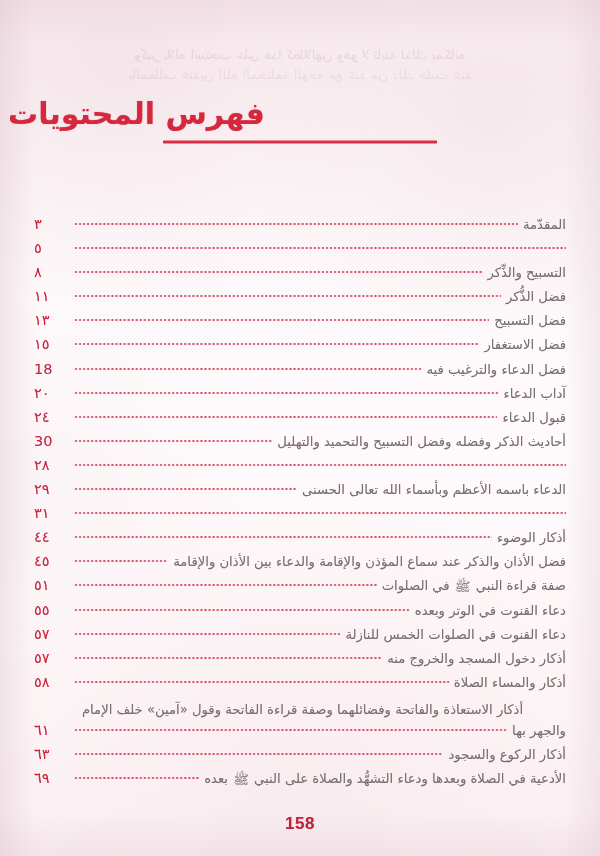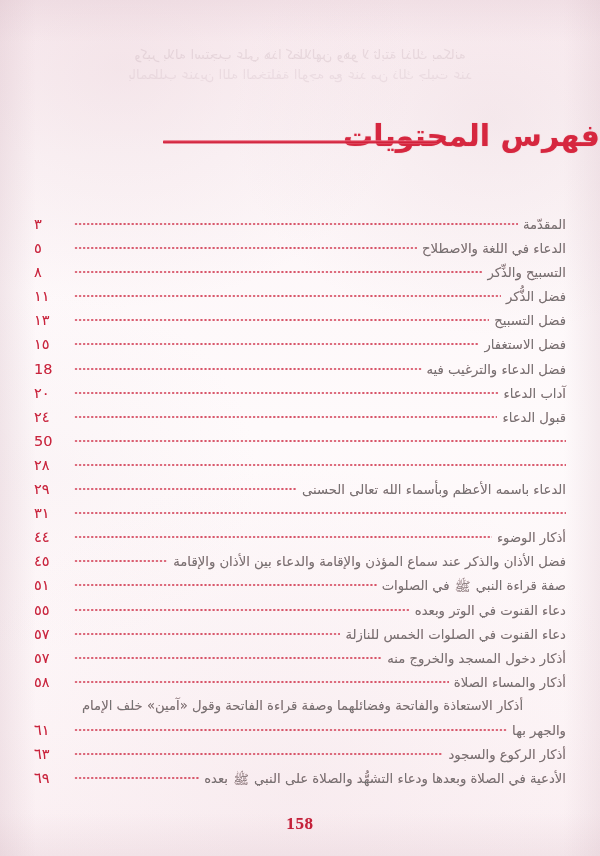--- a/index.html
+++ b/index.html
@@ -68,22 +68,21 @@
     height: 856px;
     box-sizing: border-box;
   }
 
   
   .toc-title-wrap {
     position: absolute;
     top: 96px;
     left: 8px;
     right: 0;
-    text-align: right;
-    margin-top: 22px;
+    text-align: left;
   }
   .toc-title {
     display: inline-block;
     color: #d6273f;
     font-size: 30px;
     font-weight: bold;
     line-height: 36px;
     letter-spacing: 0px;
     text-shadow: 0 0 1.1px rgba(214,39,63,0.45);
   }
@@ -157,21 +156,21 @@
   }
 
   
   .toc-row-multiline {
     direction: rtl;
     color: #c9243d;
   }
   .toc-wrap-first {
     display: flex;
     height: 24.1px;
-    align-items: flex-start;
+    align-items: flex-end;
     justify-content: center;
   }
   .toc-wrap-first .toc-text { white-space: nowrap; }
   .toc-wrap-second {
     display: flex;
     align-items: baseline;
     height: 24.1px;
   }
 
   .salawat {
@@ -185,21 +184,21 @@
   .folio {
     position: absolute;
     bottom: 22px;
     left: 0;
     right: 0;
     text-align: center;
     color: #c4213a;
     font-size: 17px;
     font-weight: bold;
     letter-spacing: 0.6px;
-    font-family: Liberation Serif, serif;
+    font-family: Liberation Sans, sans-serif;
     text-shadow: 0 0 0.7px rgba(196,33,58,0.35);
   }
 </style>
 </head>
 <body>
 
 <div class="paper-texture"></div>
 
 <div class="page">
 
@@ -213,21 +212,20 @@
   </div>
   <div class="title-rule"></div>
 
   <div class="toc-list" id="toc-list">
       <div class="toc-row">
         <span class="toc-text"><span>المقدّمة</span></span>
         <span class="toc-dots"></span>
         <span class="toc-page">٣</span>
       </div>
       <div class="toc-row">
-        <span class="toc-text"><span>الدعاء في اللغة والاصطلاح</span></span>
         <span class="toc-dots"></span>
         <span class="toc-page">٥</span>
       </div>
       <div class="toc-row">
         <span class="toc-text"><span>التسبيح والذِّكر</span></span>
         <span class="toc-dots"></span>
         <span class="toc-page">٨</span>
       </div>
       <div class="toc-row">
         <span class="toc-text"><span>فضل الذُّكر</span></span>
@@ -253,22 +251,23 @@
         <span class="toc-text"><span>آداب الدعاء</span></span>
         <span class="toc-dots"></span>
         <span class="toc-page">٢٠</span>
       </div>
       <div class="toc-row">
         <span class="toc-text"><span>قبول الدعاء</span></span>
         <span class="toc-dots"></span>
         <span class="toc-page">٢٤</span>
       </div>
       <div class="toc-row">
-        <span class="toc-dots"></span>
-        <span class="toc-page">50</span>
+        <span class="toc-text"><span>أحاديث الذكر وفضله وفضل التسبيح والتحميد والتهليل</span></span>
+        <span class="toc-dots"></span>
+        <span class="toc-page">30</span>
       </div>
       <div class="toc-row">
         <span class="toc-dots"></span>
         <span class="toc-page">٢٨</span>
       </div>
       <div class="toc-row">
         <span class="toc-text"><span>الدعاء باسمه الأعظم وبأسماء الله تعالى الحسنى</span></span>
         <span class="toc-dots"></span>
         <span class="toc-page">٢٩</span>
       </div>

